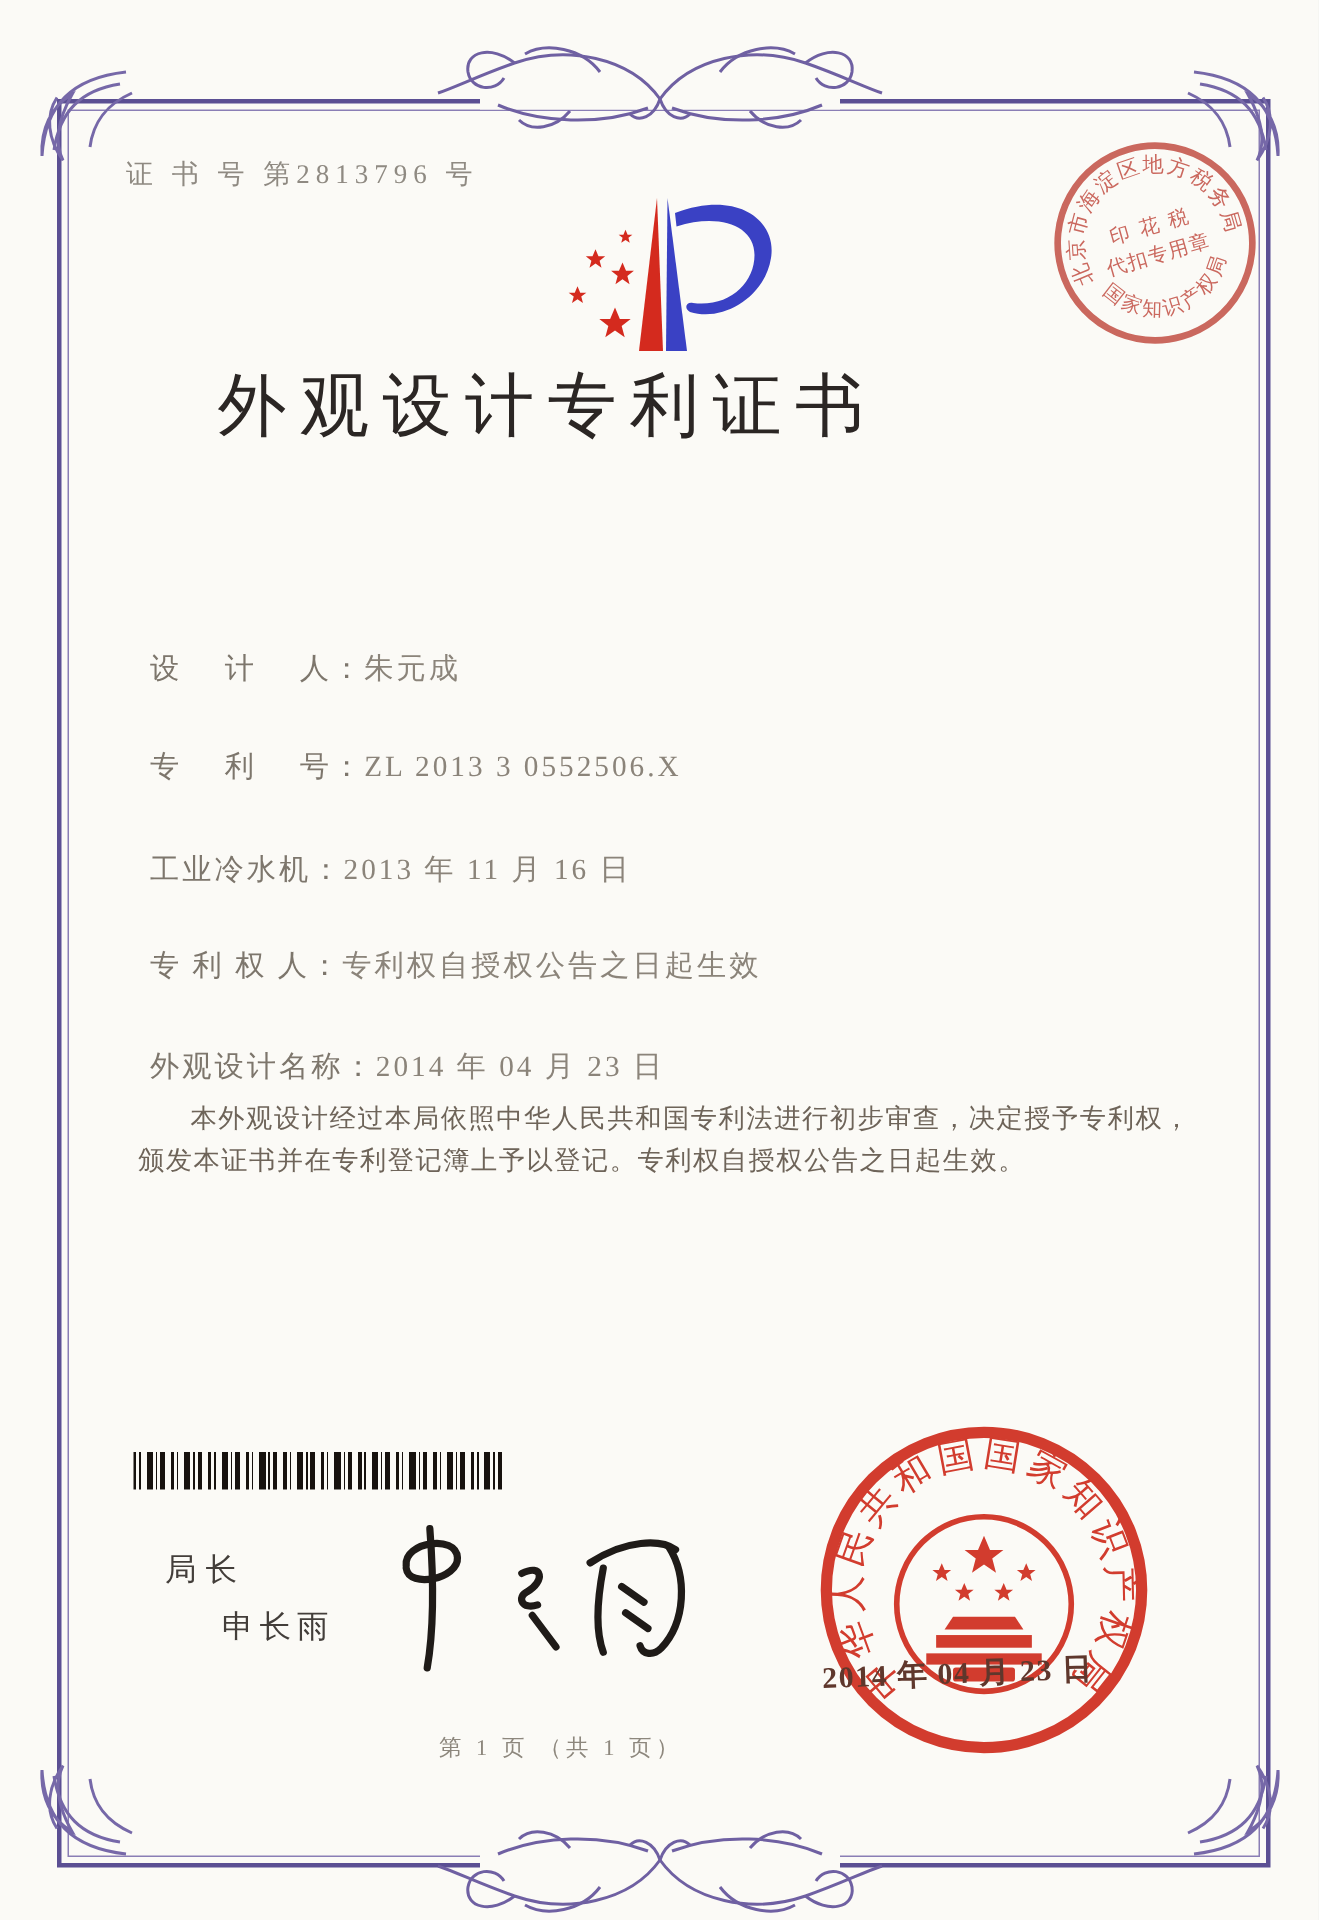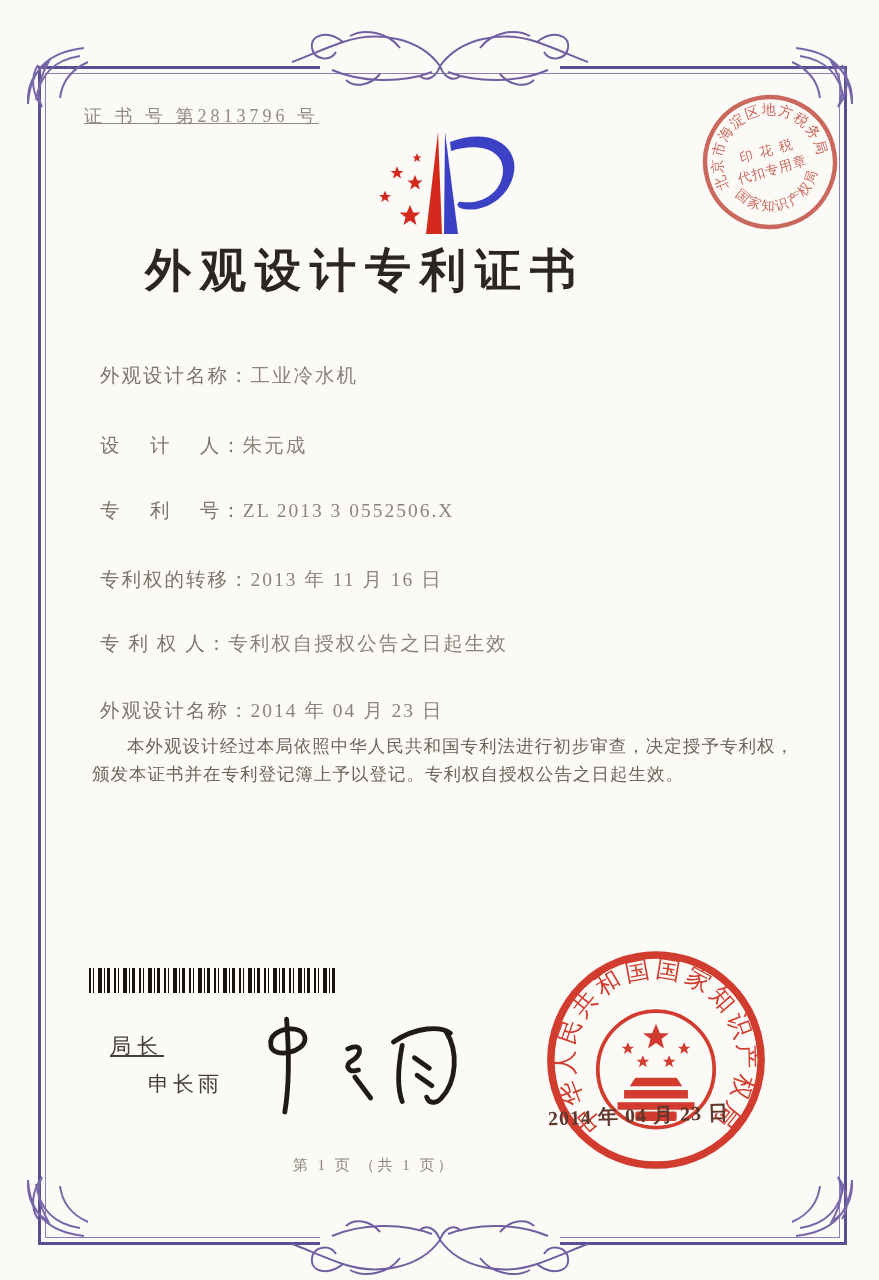--- a/index.html
+++ b/index.html
@@ -20,26 +20,26 @@
   .ornament{position:absolute;z-index:2;}
   .flourish-top{left:289px;top:26px;width:302px;height:80px;}
   .flourish-bottom{left:289px;top:1200px;width:302px;height:80px;transform:scaleY(-1);}
   .curl-tl{left:18px;top:40px;width:86px;height:86px;}
   .curl-tr{left:776px;top:40px;width:86px;height:86px;transform:scaleX(-1);}
   .curl-bl{left:18px;top:1158px;width:86px;height:86px;transform:scaleY(-1);}
   .curl-br{left:776px;top:1158px;width:86px;height:86px;transform:scale(-1,-1);}
   
   .cert-no{
     position:absolute;left:84px;top:104px;z-index:3;
-    font-size:18px;letter-spacing:4px;color:#8f8a82;text-decoration:underline;
+    font-size:18px;letter-spacing:4px;color:#8f8a82;
   }
   .logo{position:absolute;left:338px;top:118px;width:208px;height:130px;z-index:3;}
   .title{
     position:absolute;left:0;width:730px;top:240px;z-index:3;
-    text-align:center;font-size:46px;font-weight:700;
+    text-align:center;font-size:46px;font-weight:400;
     letter-spacing:9px;color:#2b2624;
   }
   
   .field{
     position:absolute;left:100px;z-index:3;
     font-size:19.5px;color:#7d766c;letter-spacing:2px;white-space:nowrap;
   }
   .field .val{color:#8b847a;}
   .f0{top:362px}.f1{top:432px}.f2{top:497px}.f3{top:566px}.f4{top:630px}.f5{top:697px}
   
@@ -52,21 +52,21 @@
   
   .barcode{
     position:absolute;left:89px;top:968px;width:247px;height:25px;z-index:3;
     background:repeating-linear-gradient(90deg,
       #17120e 0 2px,transparent 2px 4px,
       #17120e 4px 5px,transparent 5px 9px,
       #17120e 9px 13px,transparent 13px 15px,
       #17120e 15px 16px,transparent 16px 18px,
       #17120e 18px 21px,transparent 21px 25px);
   }
-  .signer-title{position:absolute;left:110px;top:1032px;font-size:21px;color:#433e3a;letter-spacing:6px;z-index:3;text-decoration:underline;}
+  .signer-title{position:absolute;left:110px;top:1032px;font-size:21px;color:#433e3a;letter-spacing:6px;z-index:3;}
   .signer-name{position:absolute;left:108px;top:1070px;font-size:21px;color:#433e3a;letter-spacing:4px;z-index:3;margin-left:40px;}
   .signature{position:absolute;left:220px;top:1014px;width:254px;height:104px;z-index:3;}
   
   .seal{position:absolute;left:534px;top:938px;width:244px;height:244px;z-index:4;opacity:.93;}
   .seal-date{
     position:absolute;left:548px;top:1102px;width:190px;z-index:5;
     font-size:20px;color:#5f372c;letter-spacing:1px;white-space:nowrap;
     transform:rotate(-2deg);font-weight:600;
   }
   .stamp{position:absolute;left:690px;top:82px;width:160px;height:160px;z-index:4;transform:rotate(-16deg);opacity:.88;}
@@ -140,24 +140,23 @@
       <use href="#star-l" transform="translate(72,98) scale(1.1)"></use>
     </g>
     <polygon points="100,14 88,116 104,116" fill="#d42a1e"></polygon>
     <polygon points="107,14 106,116 120,116" fill="#3a41c4"></polygon>
     <path fill="#3a41c4" d="M112,24 C155,8 180,30 176,54 C172,80 144,97 122,90 C118,88 119,83 124,84
          C148,87 165,71 165,52 C165,32 141,24 113,33 Z"></path>
   </svg>
 
   <div class="title">外观设计专利证书</div>
 
-  <div class="field f0"><span>外观设计名称：</span><span class="val">工业冷水机</span></div>
   <div class="field f1"><span>设　 计　 人：</span><span class="val">朱元成</span></div>
   <div class="field f2"><span>专　 利　 号：</span><span class="val">ZL 2013 3 0552506.X</span></div>
-  <div class="field f3"><span>专利权的转移：</span><span class="val">2013 年 11 月 16 日</span></div>
+  <div class="field f3"><span>工业冷水机：</span><span class="val">2013 年 11 月 16 日</span></div>
   <div class="field f4"><span>专 利 权 人：</span><span class="val">专利权自授权公告之日起生效</span></div>
   <div class="field f5"><span>外观设计名称：</span><span class="val">2014 年 04 月 23 日</span></div>
 
   <div class="body-text">
     <p>本外观设计经过本局依照中华人民共和国专利法进行初步审查，决定授予专利权，颁发本证书并在专利登记簿上予以登记。专利权自授权公告之日起生效。</p>
   </div>
 
   <div class="barcode"></div>
 
   <div class="signer-title">局长</div>

